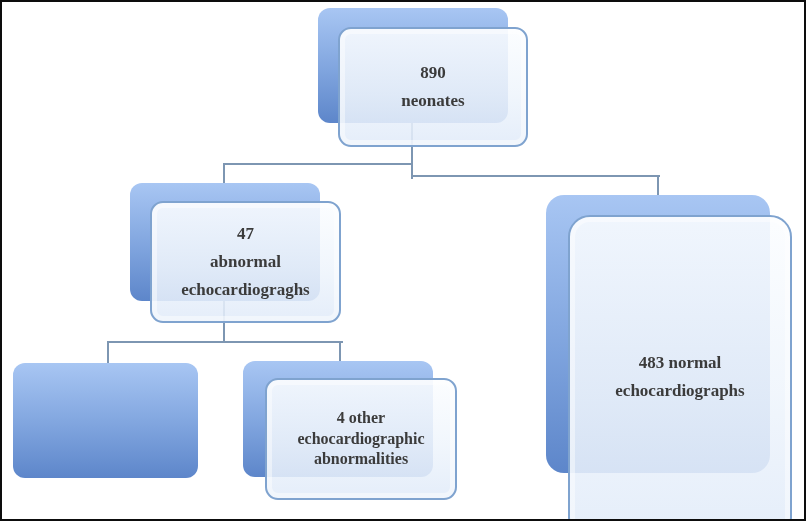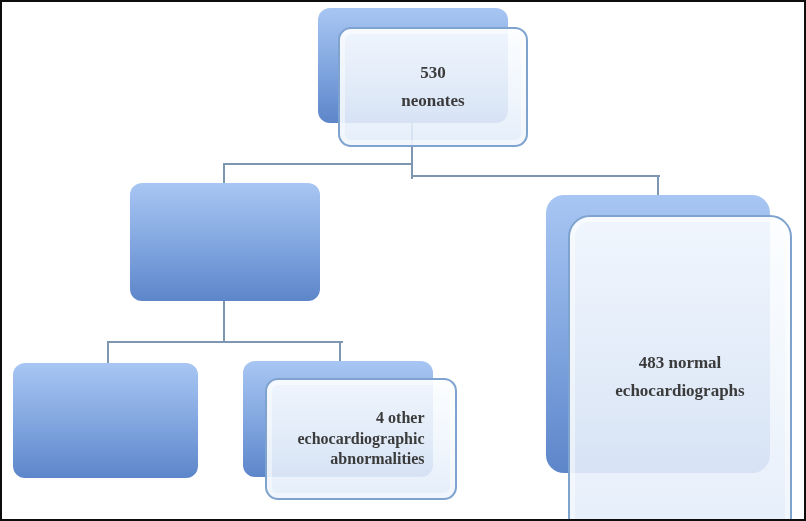--- a/index.html
+++ b/index.html
@@ -55,21 +55,21 @@
       rgba(225,235,249,0.88) 100%);
     box-shadow: inset 0 0 0 5px rgba(255,255,255,0.45);
     display: flex;
     align-items: center;
     justify-content: center;
     text-align: center;
   }
   #node-neonates { left: 336px; top: 25px;  width: 190px; height: 120px; }
   #node-abnormal { left: 148px; top: 199px; width: 191px; height: 122px; }
   #node-chd      { left: 33px;  top: 378px; width: 188px; height: 120px; }
-  #node-other    { left: 263px; top: 376px; width: 192px; height: 122px; text-align: right; }
+  #node-other    { left: 263px; top: 376px; width: 192px; height: 122px; }
   #node-normal   { left: 566px; top: 213px; width: 224px; height: 324px; border-radius: 22px; }
 
   .node-label {
     white-space: pre-line;
     font-weight: bold;
     color: #3b3b3b;
     font-size: 17px;
     line-height: 1.65;
     padding: 0 4px;
   }
@@ -93,24 +93,29 @@
   <div class="line" id="v-mid-left"></div>
   <div class="line" id="v-mid-right"></div>
 
   <div class="node-shadow" id="shadow-neonates"></div>
   <div class="node-shadow" id="shadow-abnormal"></div>
   <div class="node-shadow" id="shadow-chd"></div>
   <div class="node-shadow" id="shadow-other"></div>
   <div class="node-shadow" id="shadow-normal"></div>
 
   <div class="node-box" id="node-neonates">
-    <span class="node-label">530
+    <span class="node-label">890
 neonates</span>
   </div>
 
+  <div class="node-box" id="node-abnormal">
+    <span class="node-label">47
+abnormal
+echocardiograghs</span>
+  </div>
 
 
   <div class="node-box" id="node-other">
     <span class="node-label compact">4 other
 echocardiographic
 abnormalities</span>
   </div>
 
   <div class="node-box" id="node-normal">
     <span class="node-label">483 normal

